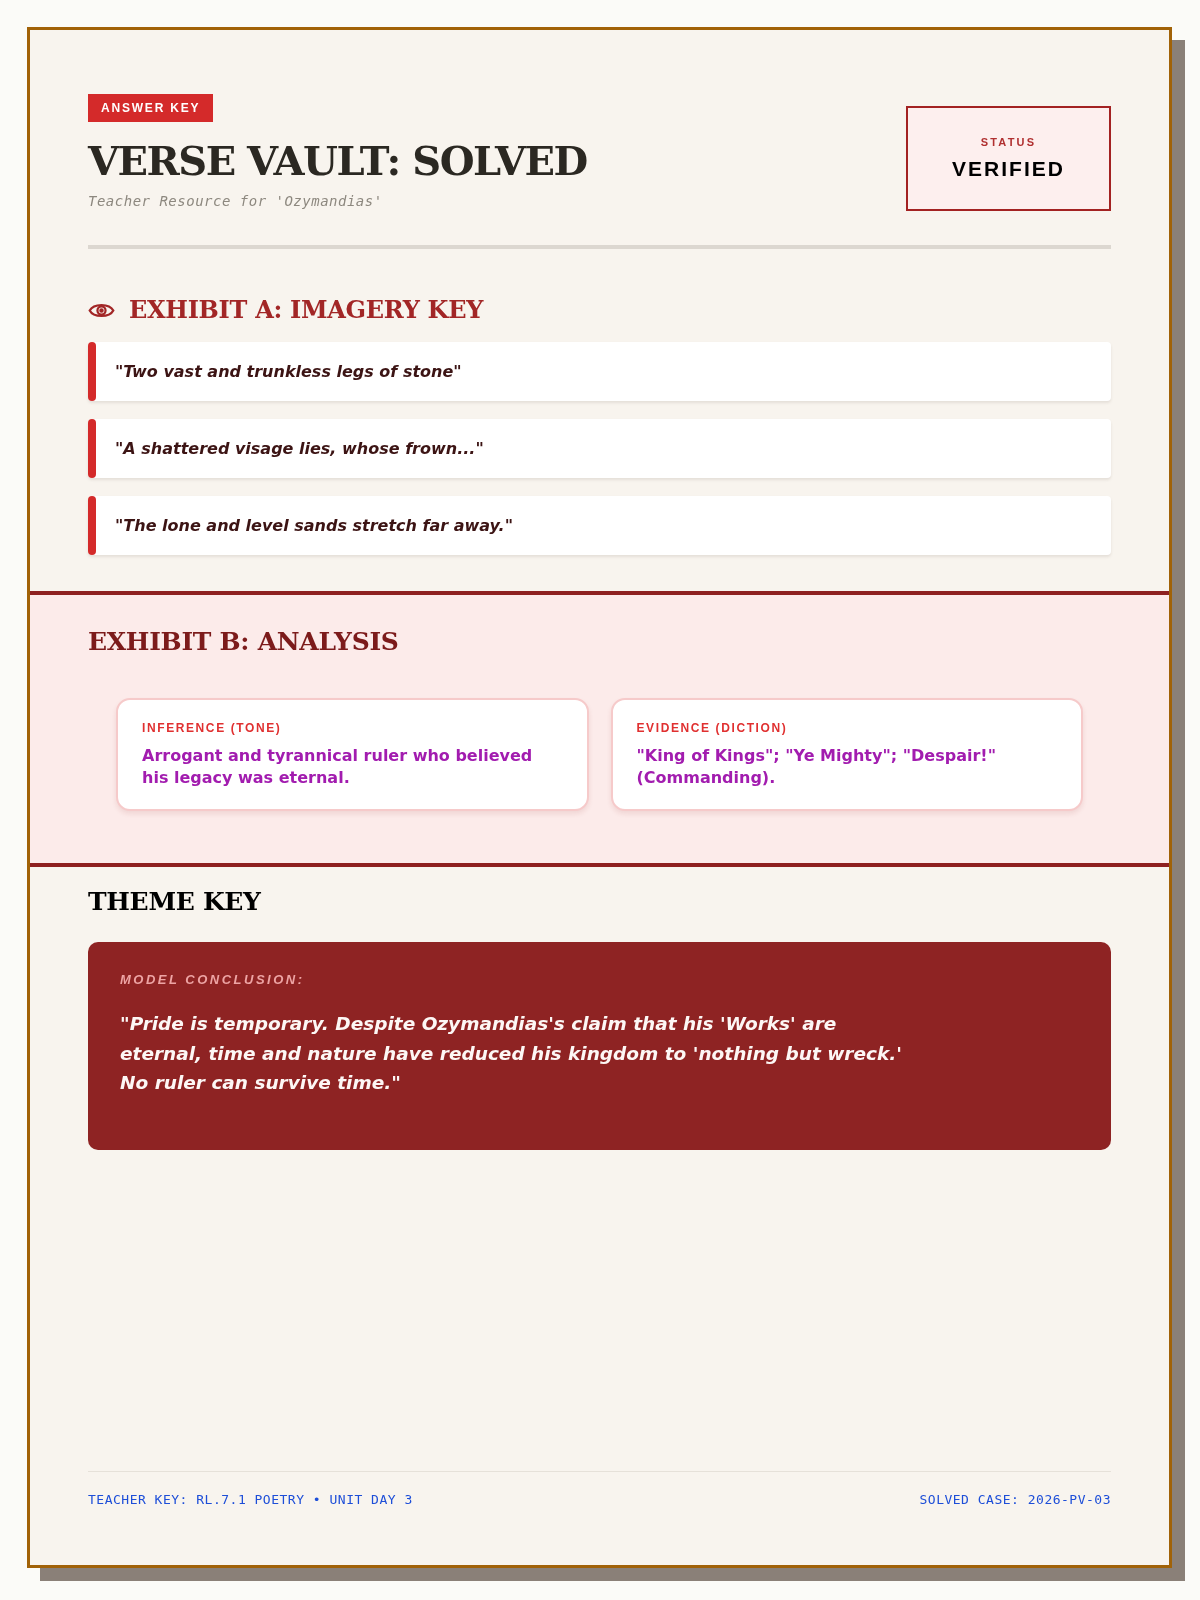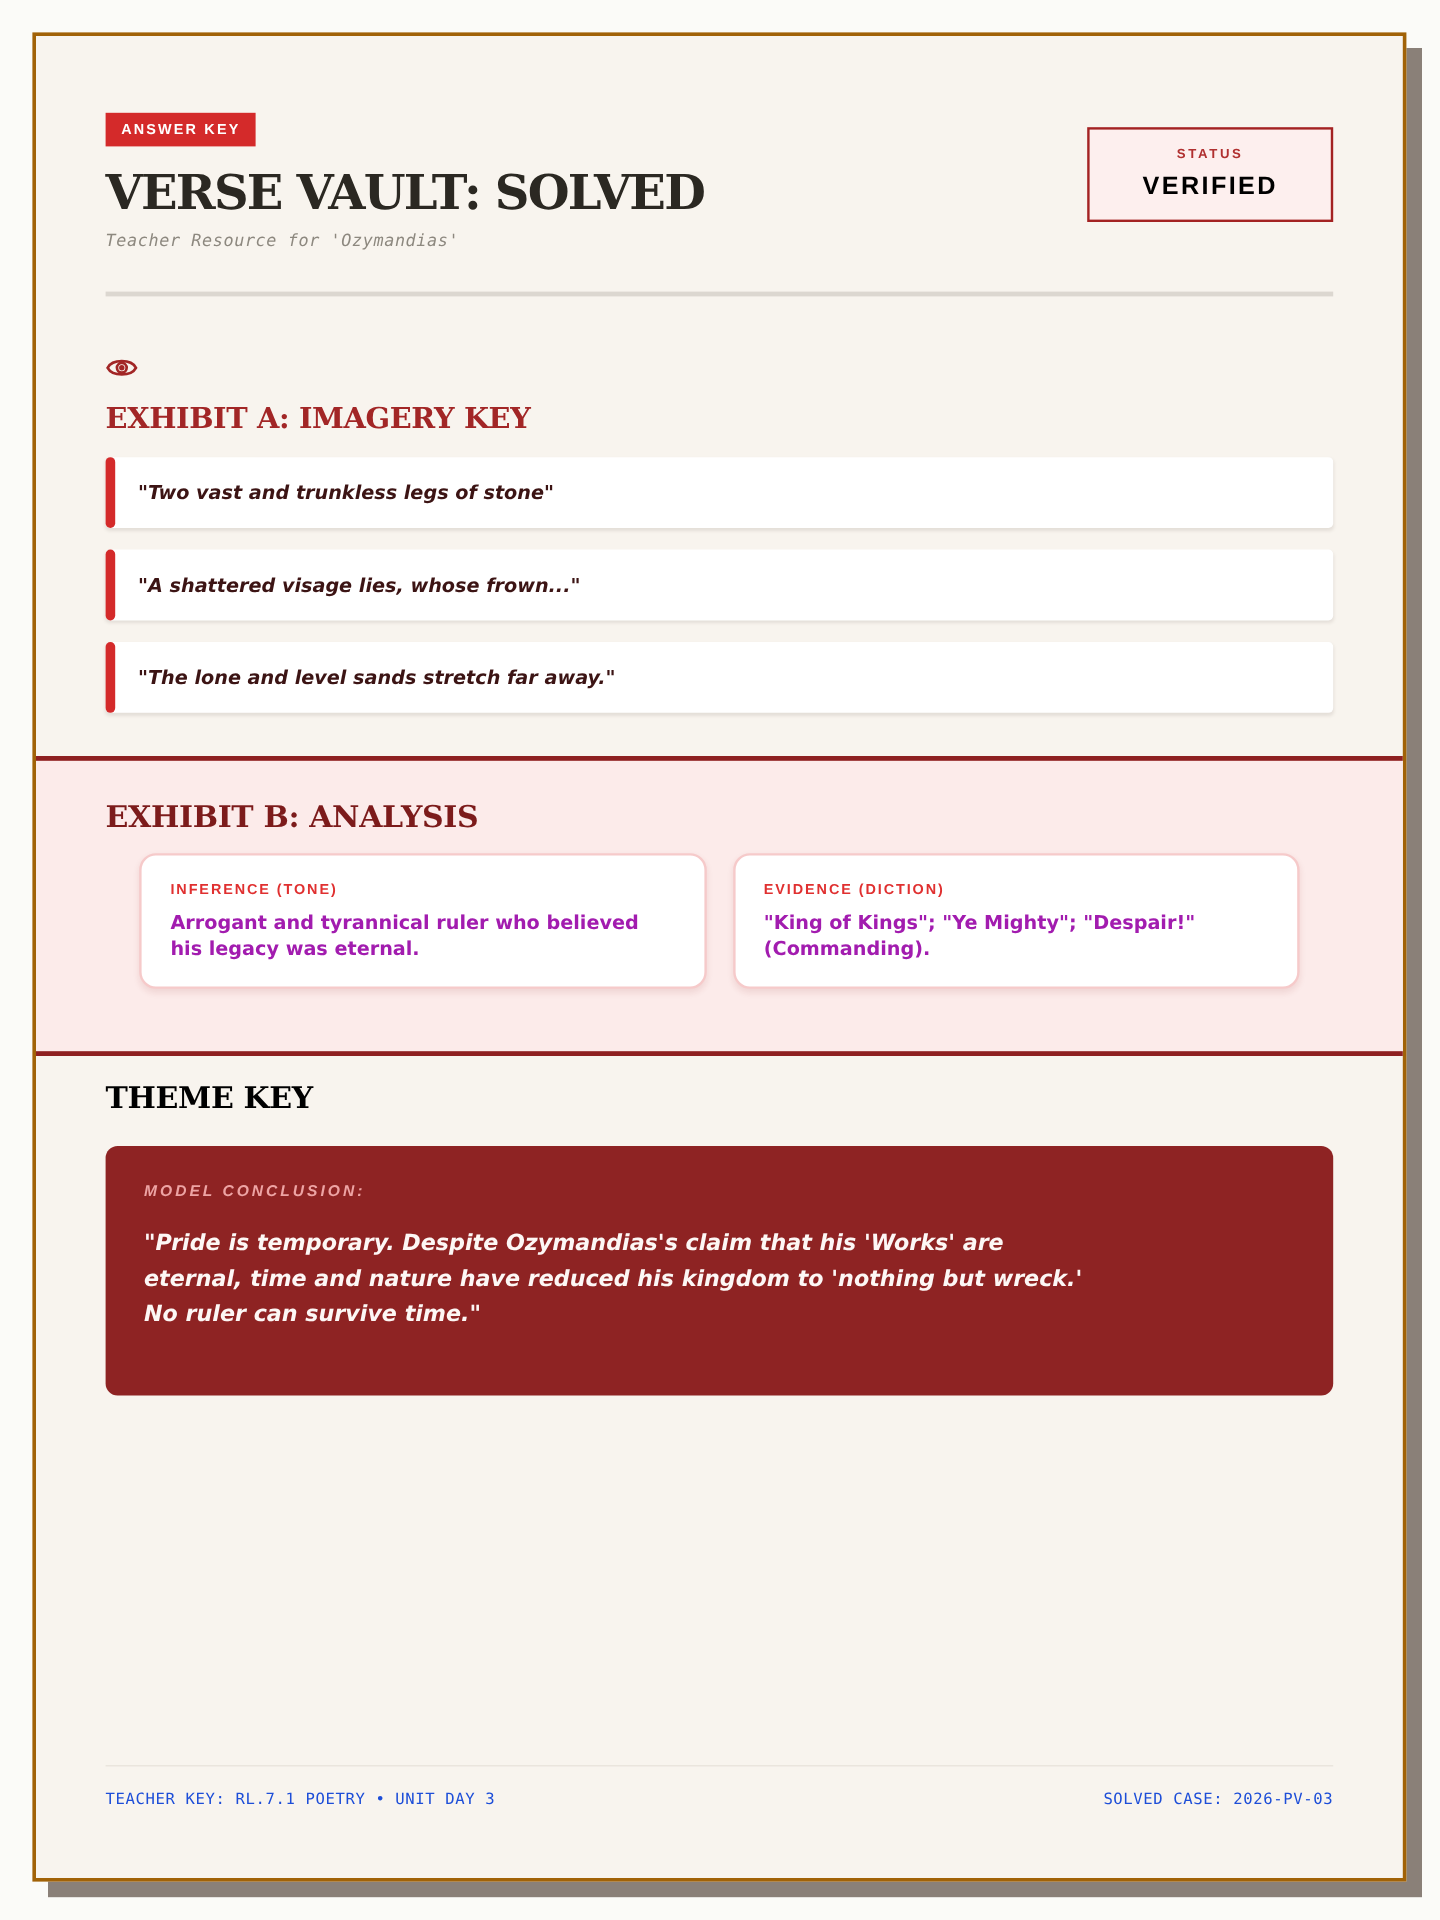--- a/index.html
+++ b/index.html
@@ -43,21 +43,21 @@
     font-family: "DejaVu Sans Mono", monospace;
     font-style: italic;
     font-size: 14px;
     letter-spacing: 0.5px;
     color: #8d887f;
     margin-top: 9px;
   }
   .status-box {
     border: 2px solid #a32222;
     background: #fdefee;
-    padding: 15px 36px;
+    padding: 28px 36px;
     text-align: center;
     margin-top: 12px;
     min-width: 205px;
   }
   .status-label {
     font-size: 11px;
     font-weight: bold;
     letter-spacing: 2.2px;
     color: #b03030;
   }
@@ -65,21 +65,21 @@
     font-size: 21px;
     font-weight: bold;
     letter-spacing: 2px;
     color: #000000;
     margin-top: 9px;
   }
   
   .divider { height: 4px; background: #dcd7d0; margin-top: 34px; }
   
   .section-a { margin-top: 46px; }
-  .section-head { display: flex; align-items: flex-start; gap: 14px; flex-direction: column; }
+  .section-head { display: flex; align-items: flex-end; gap: 14px; }
   .eye-icon { width: 27px; height: 27px; flex: 0 0 auto; }
   h2.section-title {
     font-family: "DejaVu Serif", serif;
     font-weight: bold;
     font-size: 24px;
     letter-spacing: -0.3px;
     color: #a22626;
   }
   .quote-card {
     position: relative;
@@ -110,20 +110,21 @@
     padding: 32px 58px 36px 58px;
     background: #fcebea;
     border-top: 4px solid #8e2020;
     border-bottom: 4px solid #8e2020;
   }
   .section-b .section-title { color: #7c1b1b; font-size: 25px; }
   .analysis-grid {
     display: grid;
     grid-template-columns: 1fr 1fr;
     gap: 22px;
+    margin-top: 26px;
     padding: 16px 28px;
   }
   .analysis-card {
     background: #ffffff;
     border: 2px solid #f6caca;
     border-radius: 14px;
     padding: 21px 24px;
     min-height: 98px;
     box-shadow: 0 3px 5px rgba(140,30,30,0.10);
   }

